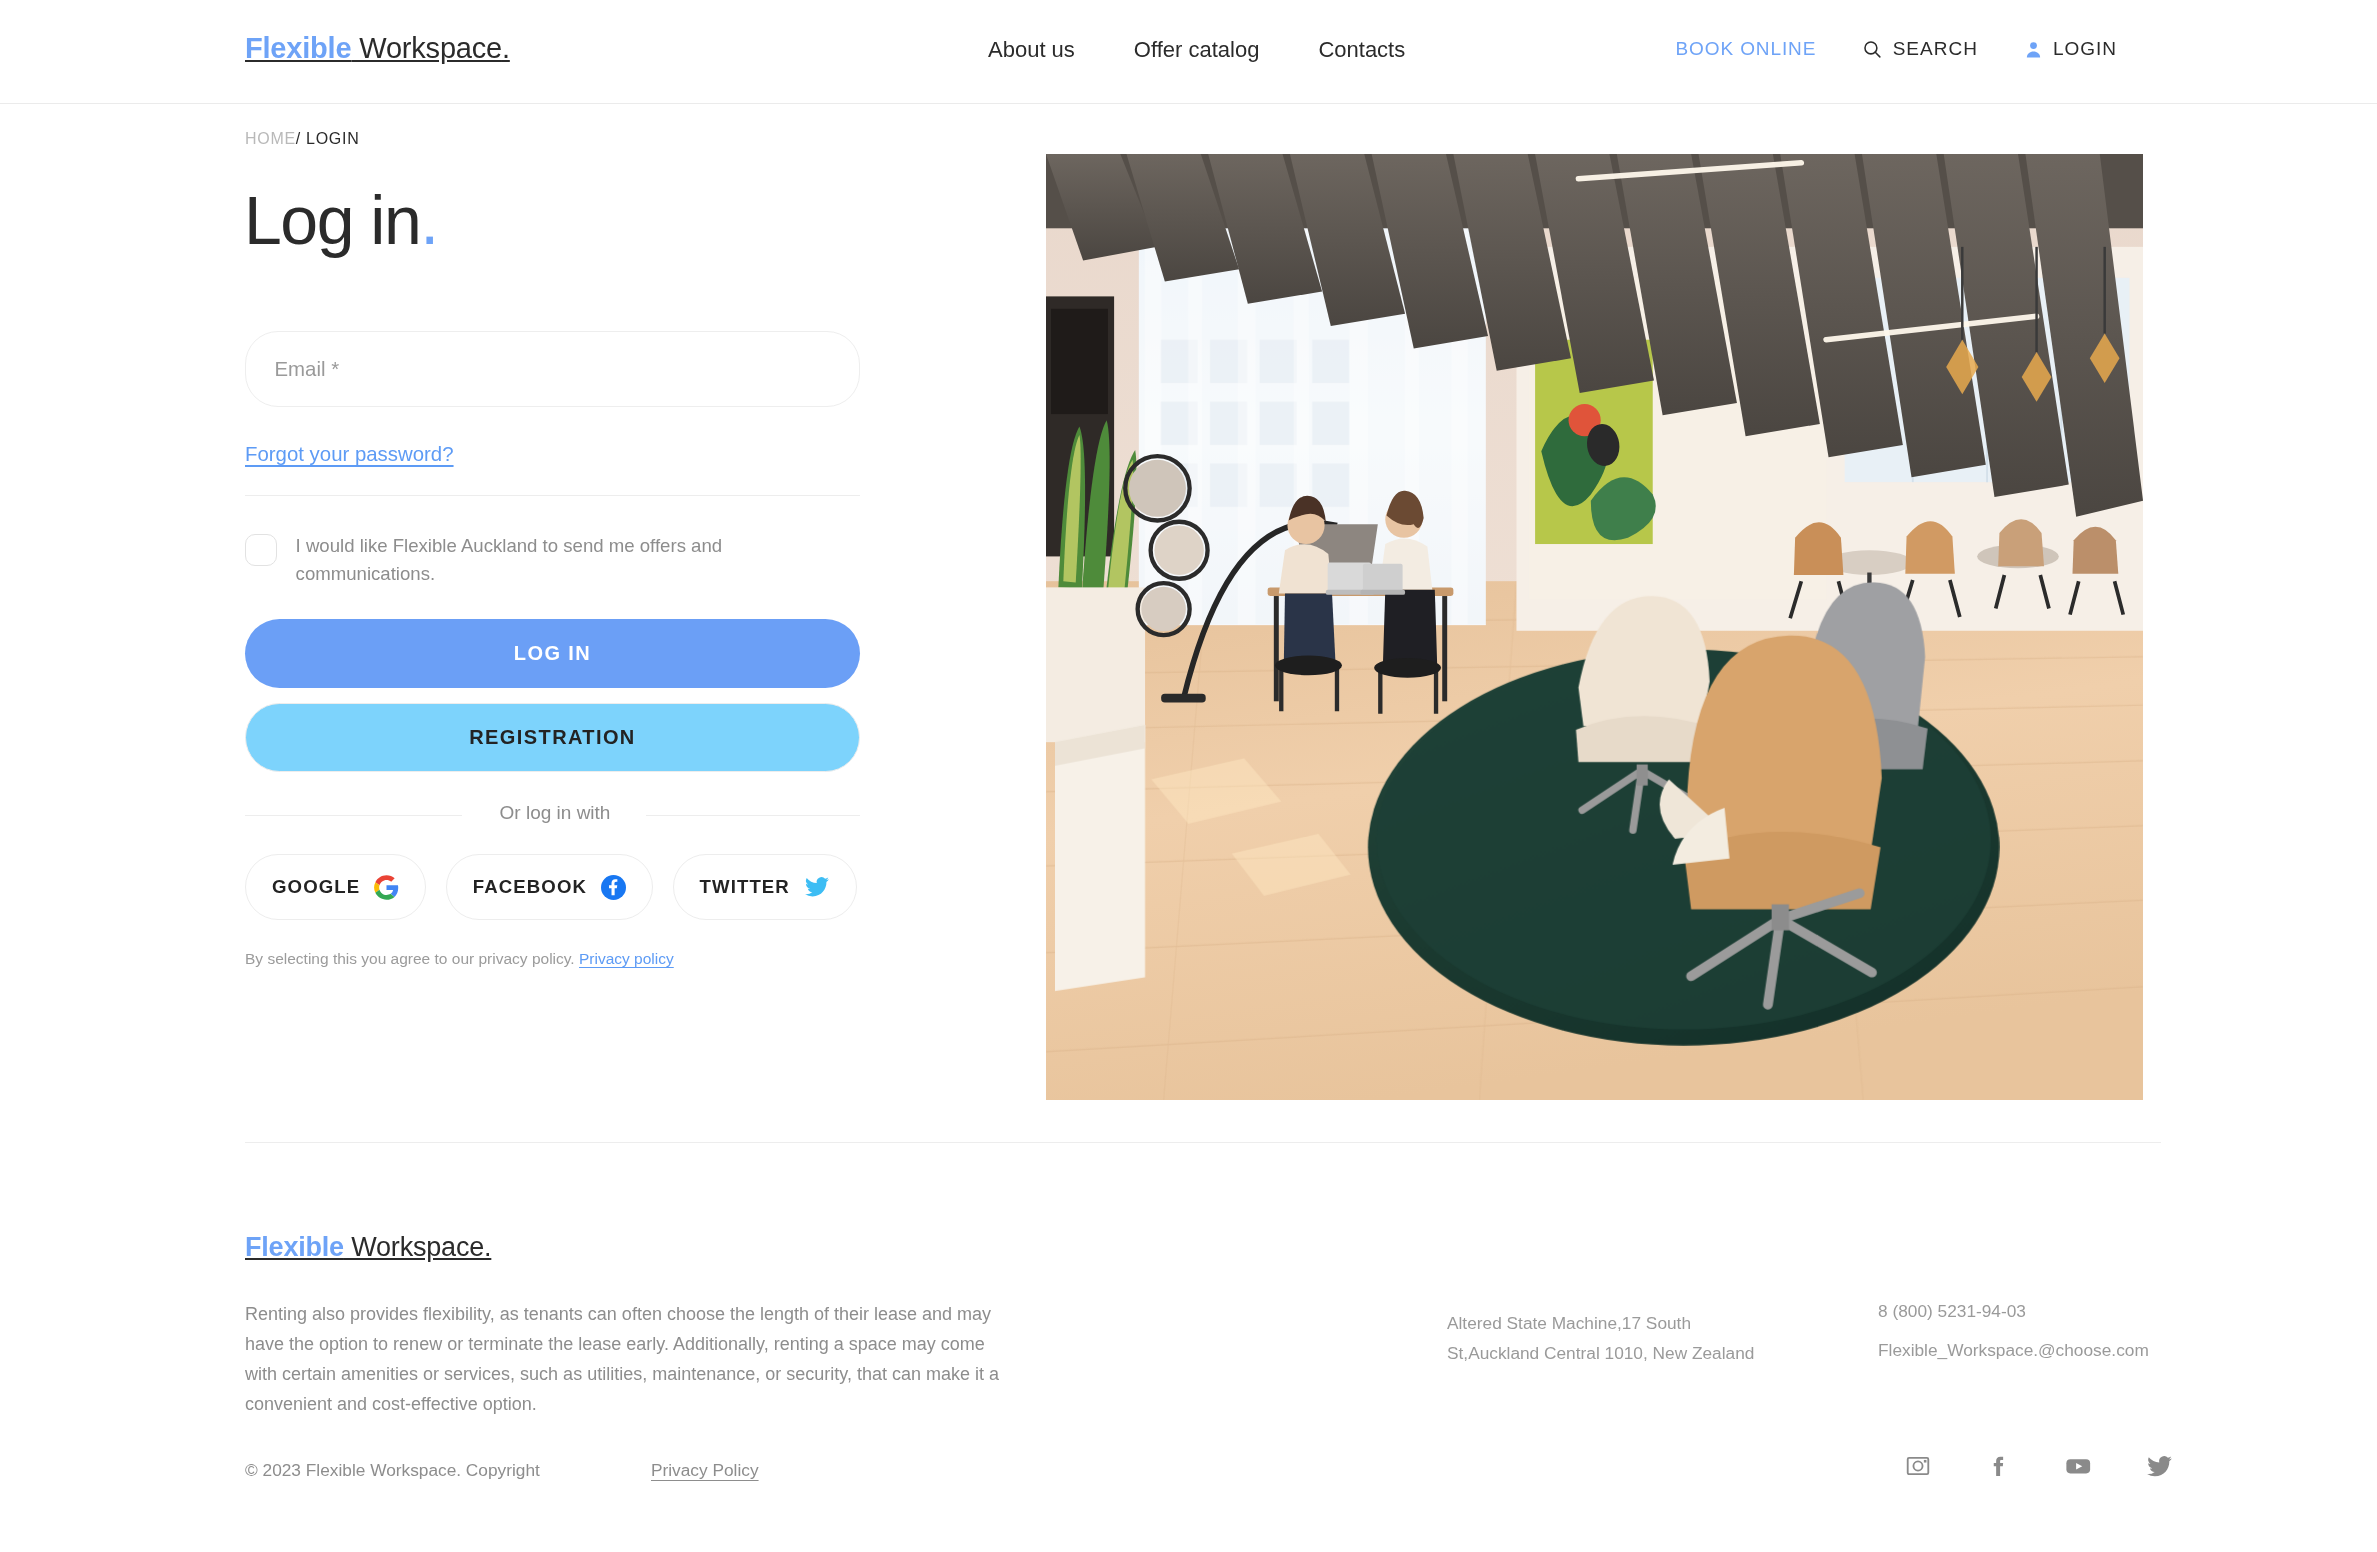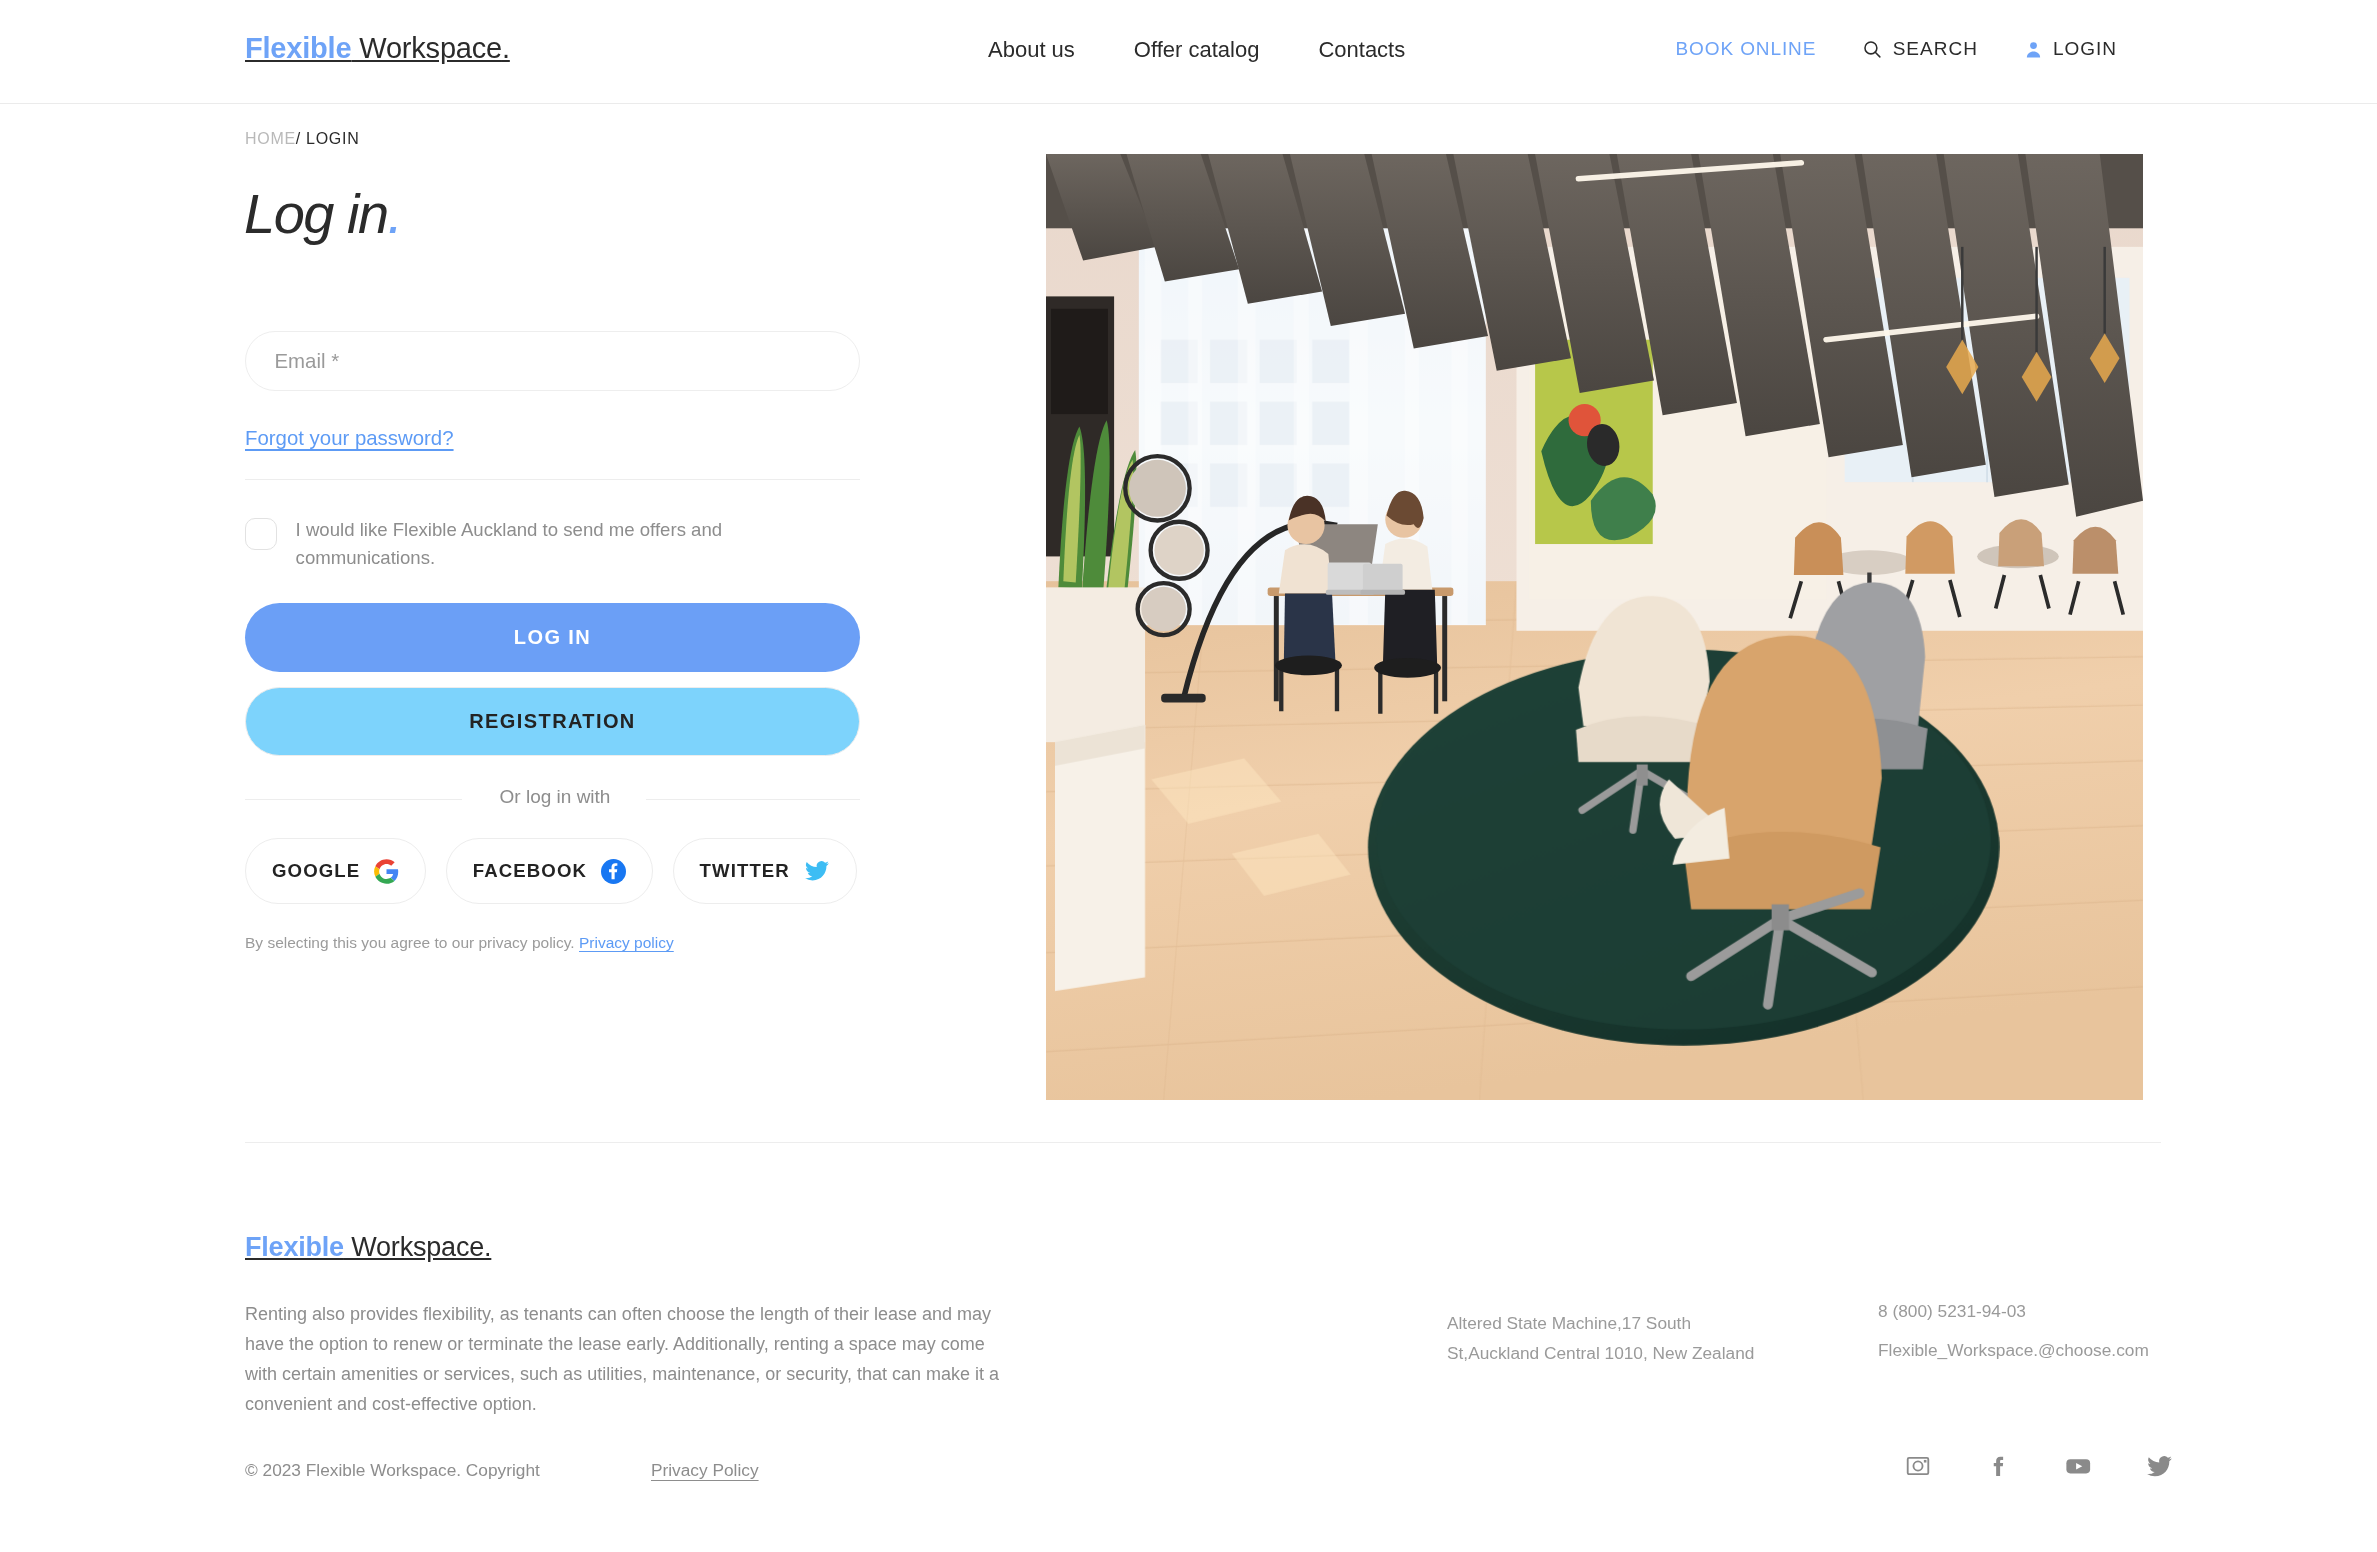--- a/index.html
+++ b/index.html
@@ -49,29 +49,28 @@
   
   .breadcrumb {
     position: absolute; left: 245px; top: 130px;
     display: flex; gap: 0; align-items: baseline;
   }
   .breadcrumb .crumb-home { font-size: 16px; color: #b9b9b9; letter-spacing: 0.7px; text-decoration: none; }
   .breadcrumb .crumb-cur  { font-size: 16px; color: #2b2b2b; letter-spacing: 0.7px; font-weight: 500; }
 
   .page-title {
     position: absolute; left: 244px; top: 186px;
-    font-size: 56px; font-weight: 400; color: #2b2b2b; letter-spacing: -1.5px;
+    font-size: 68px; font-weight: 400; color: #2b2b2b; letter-spacing: -1.5px;
     line-height: 1;
-    font-style: italic;
   }
   .page-title .dot { color: #6ea3f7; }
 
   .form { position: absolute; left: 245px; top: 331px; width: 615px; }
 
-  .field { position: relative; width: 615px; height: 60px; margin-bottom: 20px; }
+  .field { position: relative; width: 615px; height: 76px; margin-bottom: 20px; }
   .field input {
     width: 100%; height: 100%;
     border: 1.2px solid #eeeeee; border-radius: 33px;
     background: #fff; outline: none;
     font-family: "Liberation Sans", sans-serif;
     font-size: 20.4px; color: #333;
     padding: 0 28.5px;
   }
   .field input::placeholder { color: #9a9a9a; }
   .eye-btn {

